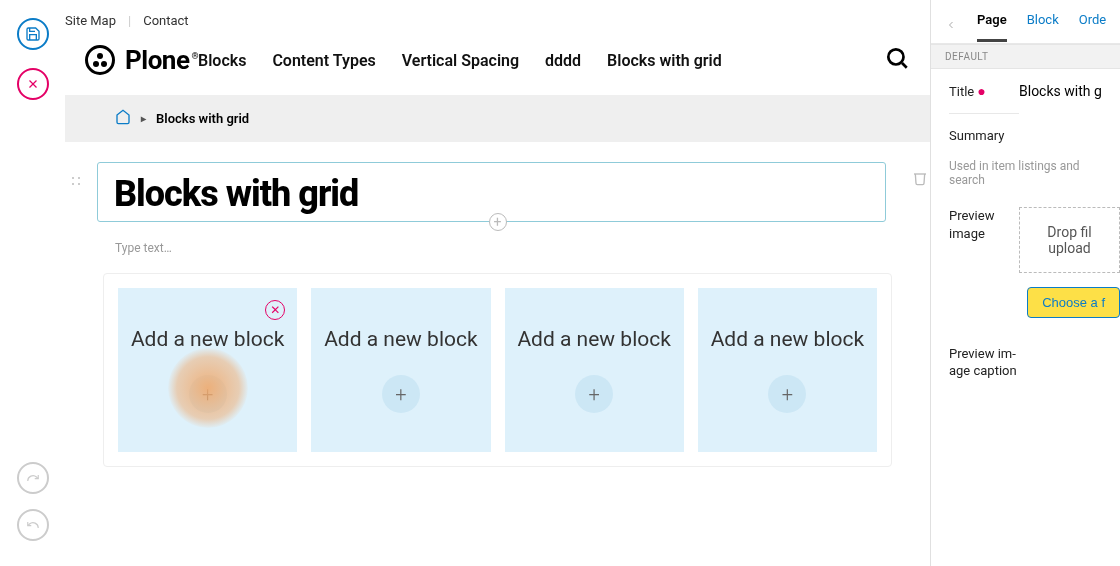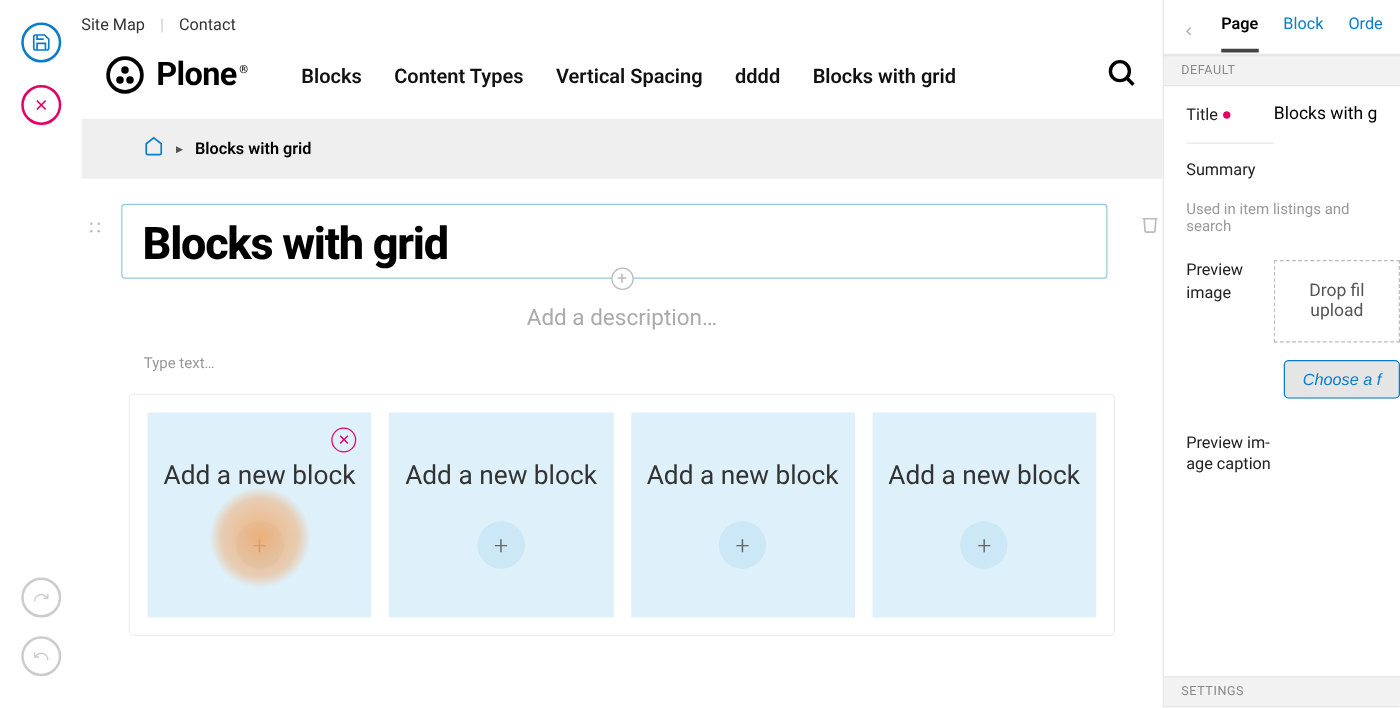--- a/index.html
+++ b/index.html
@@ -39,21 +39,20 @@
     display: flex; justify-content: flex-start; align-items: center;
     padding-right: 20px;
     font-size: 13px;
     color: #333;
     gap: 12px;
   }
   .top-utility .divider { color: #ccc; }
   .nav-row {
     display: flex; align-items: center;
     padding: 5px 20px 20px 20px;
-    gap: 43px;
   }
   .logo { display: flex; align-items: center; gap: 10px; }
   .logo-mark {
     width: 30px; height: 30px;
     border: 3px solid #000; border-radius: 50%;
     position: relative;
   }
   .logo-mark::before, .logo-mark::after, .logo-dot {
     content: ''; position: absolute; width: 6px; height: 6px; background: #000; border-radius: 50%;
   }
@@ -178,28 +177,27 @@
     border: 1px dashed #bbb;
     padding: 16px 12px;
     text-align: center;
     color: #555;
     font-size: 14px;
     margin-bottom: 14px;
   }
   .choose-btn {
     border: 1px solid #0b7cc7;
     color: #0b7cc7;
-    background: #e5e5e5;
+    background: #fde047;
     border-radius: 4px;
     padding: 7px 14px;
     font-size: 13px;
     cursor: pointer;
     display: block;
     margin-left: auto;
-    font-style: italic;
   }
 </style>
 </head>
 <body>
 
 <div class="app">
   <div class="left-rail">
     <div class="rail-btn rail-save">
       <svg width="16" height="16" viewBox="0 0 24 24" fill="none" stroke="currentColor" stroke-width="2">
           <path d="M19 21H5a2 2 0 0 1-2-2V5a2 2 0 0 1 2-2h11l5 5v11a2 2 0 0 1-2 2z"></path>
@@ -282,21 +280,20 @@
             <path d="M19 6l-1 14a2 2 0 0 1-2 2H8a2 2 0 0 1-2-2L5 6"></path>
           </svg>
       </div>
 
       <div class="title-block">
         <div class="title-text">Blocks with grid</div>
       </div>
       <div class="add-between">
         <div class="add-between-circle">+</div>
       </div>
-      <div class="desc-placeholder">Add a description…</div>
       <div class="text-placeholder">Type text…</div>
 
       <div class="grid-wrap">
         <div class="grid-blocks">
           <div class="grid-cell">
             <div class="cell-x">✕</div>
             <span class="cell-label">Add a new block</span>
             <div class="cell-plus">+</div>
             <div class="highlight-circle"></div>
           </div>
@@ -346,15 +343,14 @@
           <div class="dropzone" style="white-space:pre-line">Drop fil
 upload </div>
           <button class="choose-btn">Choose a f</button>
         </div>
       </div>
       <div class="field-row">
         <div class="field-label" style="white-space:pre-line; line-height:1.3">Preview im-
 age caption</div>
       </div>
     </div>
-    <div class="side-section-head">SETTINGS</div>
   </div>
 </div>
 
 </body></html>

